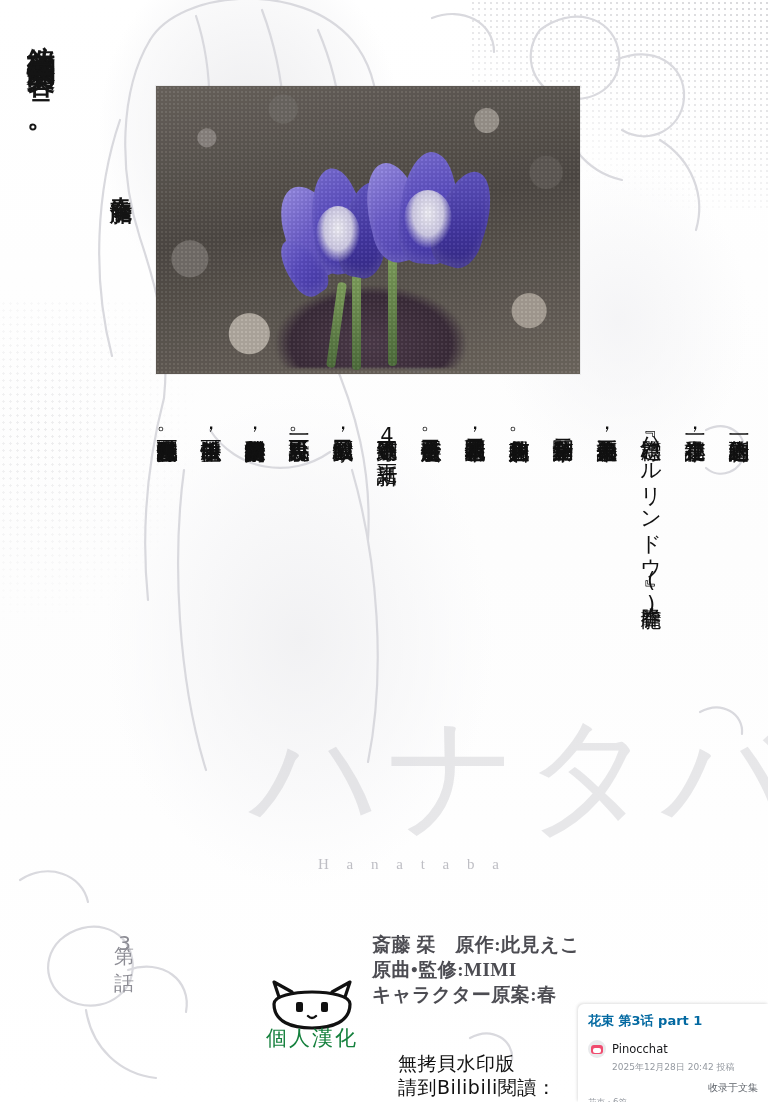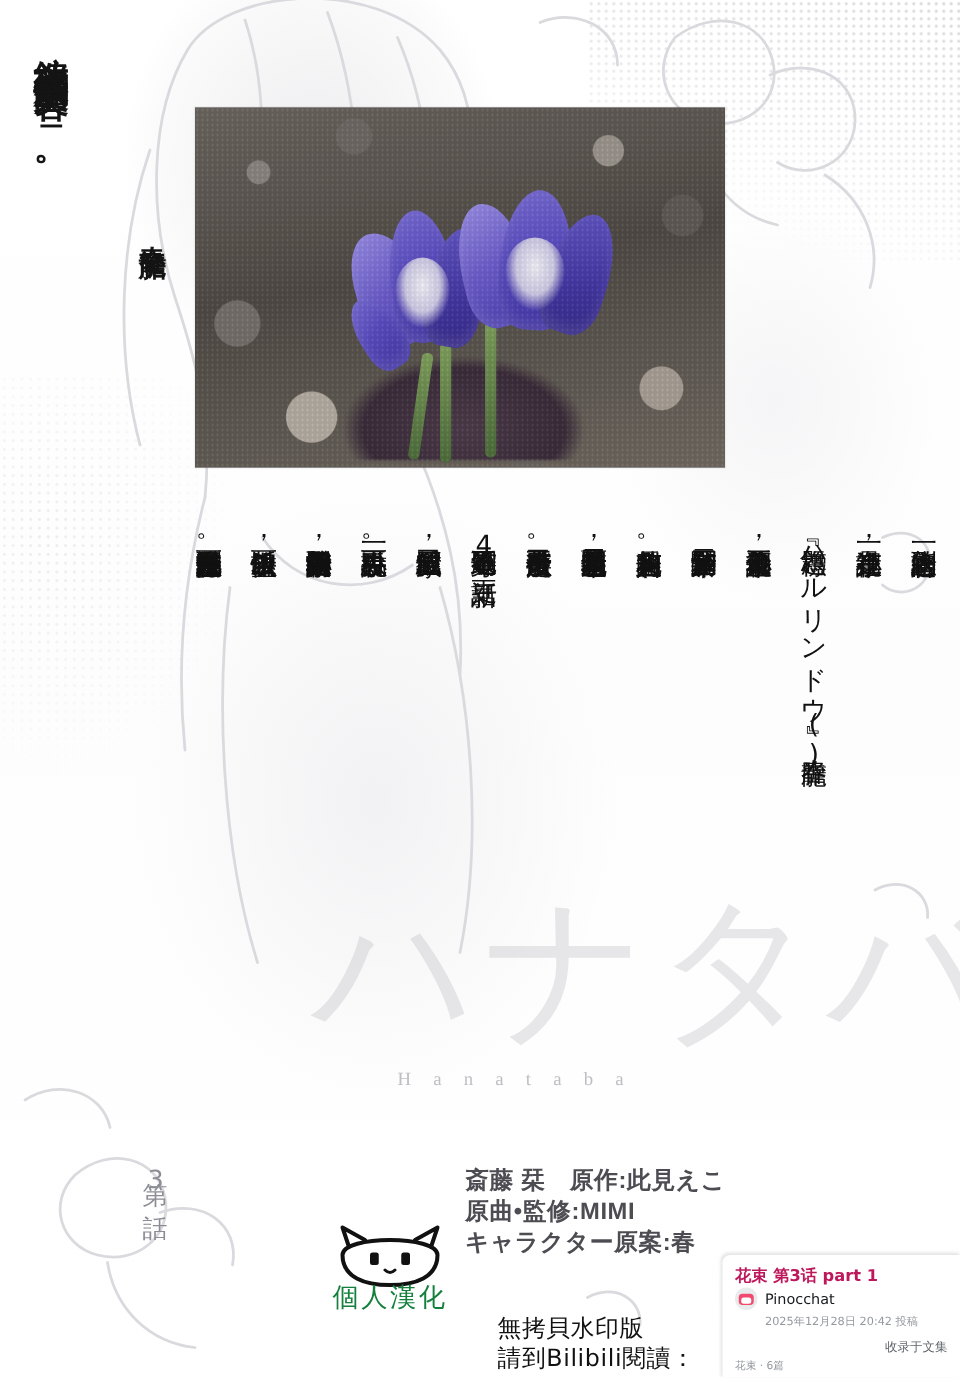--- a/index.html
+++ b/index.html
@@ -171,21 +171,21 @@
     letter-spacing: 0px;
     line-height: 1.05;
     color: #111;
   }
 
   
   .credits {
     position: absolute;
     left: 372px;
     top: 932px;
-    font-family: Liberation Sans, sans-serif;
+    font-family: Liberation Serif, serif;
     font-size: 19px;
     font-weight: bold;
     color: #4c4c52;
     line-height: 1.32;
     letter-spacing: 0.5px;
   }
   .notice {
     position: absolute;
     left: 398px;
     top: 1052px;
@@ -229,22 +229,22 @@
     background: #ffffff;
     border-top-left-radius: 6px;
     box-shadow: -1px -1px 3px rgba(0,0,0,0.12);
     padding: 8px 10px;
     box-sizing: border-box;
   }
   .bili-title {
     font-family: "DejaVu Sans", sans-serif;
     font-size: 13px;
     font-weight: bold;
-    color: #be185d;
-    margin-bottom: 0;
+    color: #0369a1;
+    margin-bottom: 10px;
   }
   .bili-row { display: flex; align-items: center; gap: 6px; }
   .bili-avatar {
     width: 18px; height: 18px; border-radius: 50%;
     background: #e9eaec;
     position: relative;
     overflow: hidden;
     flex: none;
   }
   .bili-avatar::before {

